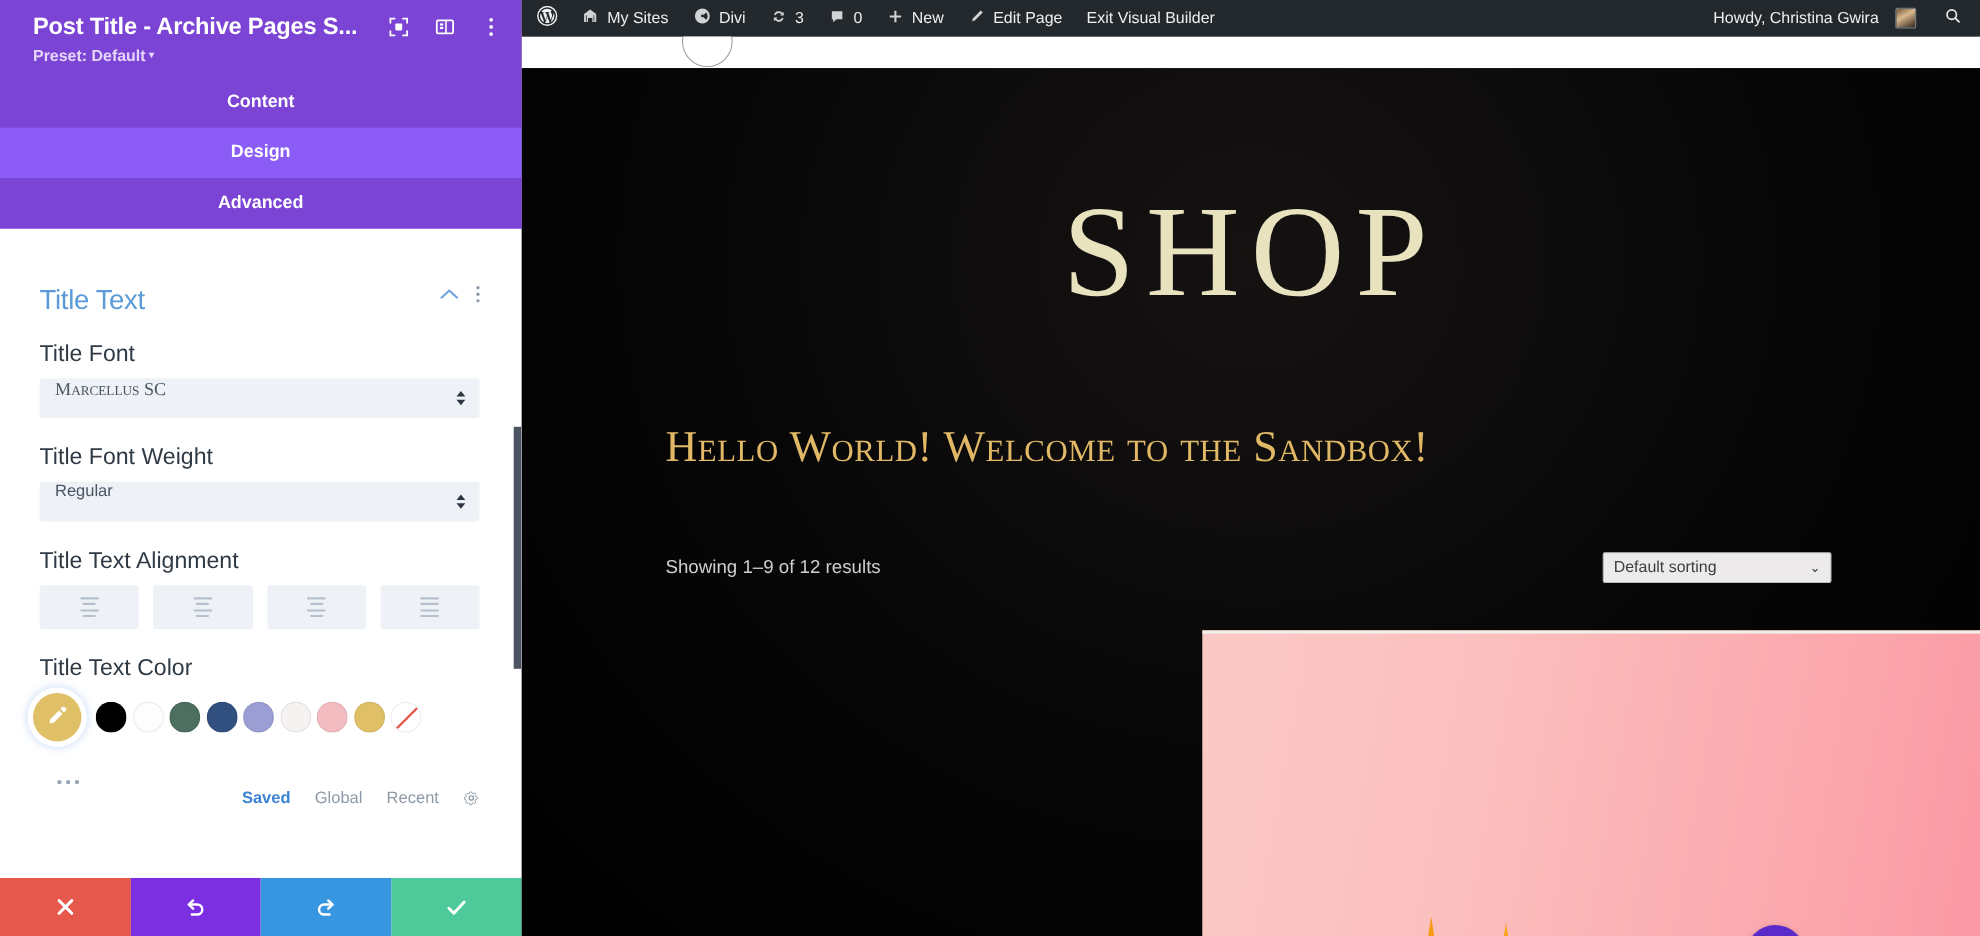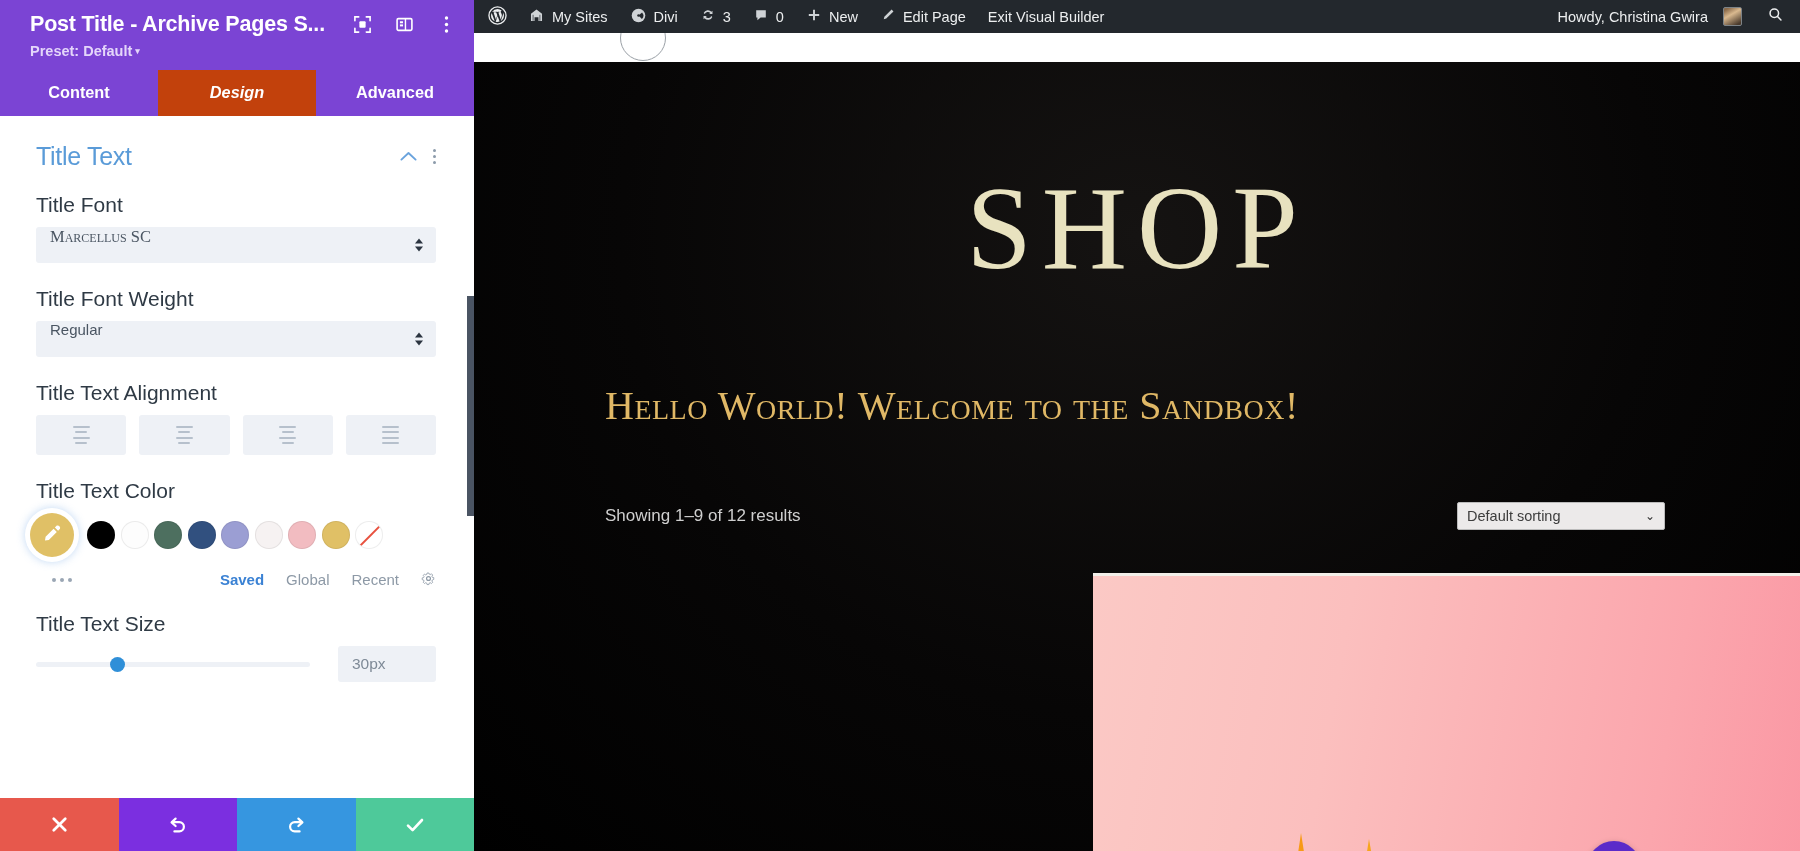--- a/index.html
+++ b/index.html
@@ -33,38 +33,39 @@
   }
   .head-icons { display: flex; align-items: center; margin-left: auto; gap: 22px; padding-left: 20px; }
   .hicon { width: 20px; height: 20px; display: flex; align-items: center; justify-content: center; cursor: pointer; }
   .hicon svg { display: block; }
   .preset-row {
     margin-top: 6px;
     color: #e4d6fa; font-size: 14.5px; font-weight: 700;
   }
   .preset-caret { font-size: 9px; margin-left: 3px; vertical-align: 2px; }
 
-  .tabs { display: flex; background: #7b44d4; }
+  .tabs { display: flex; background: #7b44d4; flex-direction: column; }
   .tab {
     flex: 1; text-align: center; padding: 13px 0 14px;
     color: #fff; font-size: 16.3px; font-weight: 700; cursor: pointer;
     background: #7b44d4;
   }
-  .tab.active { background: #c2410c; font-style: italic; }
+  .tab.active { background: #8b5cf6; }
 
   .panel-body {
     flex: 1; overflow: hidden; position: relative;
     background: #fff;
     padding: 0 0 0 0;
   }
   .panel-scroll { padding: 0 38px 0 36px; position: relative; }
 
   .section-head {
-    display: flex; align-items: center;
+    display: flex; align-items: flex-start;
     padding: 26px 0 22px;
+    margin-top: 25px;
   }
   .section-title { color: #5a9bd8; font-size: 25px; font-weight: 400; letter-spacing: -0.3px; }
   .section-actions { margin-left: auto; display: flex; align-items: center; gap: 16px; }
   .chev-up { color: #6aa3dd; font-size: 17px; cursor: pointer; line-height: 1; }
   .kebab-grey { display: flex; flex-direction: column; gap: 2.5px; cursor: pointer; }
   .kebab-grey i { width: 3.2px; height: 3.2px; background: #8c9bab; border-radius: 50%; display: block; }
 
   .field { margin-bottom: 24px; }
   .field-label {
     color: #2f3a45; font-size: 21px; font-weight: 400;
@@ -120,21 +121,21 @@
     position: relative; background: #fff; overflow: hidden;
   }
   .sw-none::after {
     content: ''; position: absolute; left: -4px; top: 12px;
     width: 38px; height: 2.4px; background: #e8513f;
     transform: rotate(-45deg); transform-origin: center;
   }
   .color-meta { display: flex; align-items: center; margin-top: 14px; }
   .dots3 { display: flex; gap: 4px; margin-left: 16px; }
   .dots3 i { width: 4px; height: 4px; border-radius: 50%; background: #9aa6b4; display: block; }
-  .meta-tabs { margin-left: auto; display: flex; align-items: flex-start; gap: 22px; }
+  .meta-tabs { margin-left: auto; display: flex; align-items: center; gap: 22px; margin-top: 29px; }
   .meta-tab { font-size: 15px; color: #8d99a6; cursor: pointer; }
   .meta-tab.active { color: #3b82d4; font-weight: 700; }
   .gear { width: 15px; height: 15px; cursor: pointer; }
 
   .slider-field { display: flex; align-items: center; gap: 0; }
   .slider-wrap { flex: 1; position: relative; height: 20px; display: flex; align-items: center; margin-right: 28px; }
   .slider-track { width: 100%; height: 5px; background: #eef1f6; border-radius: 3px; }
   .slider-knob {
     position: absolute; width: 15px; height: 15px; border-radius: 50%;
     background: #2f8fd8; left: 27%; cursor: grab;
@@ -534,32 +535,20 @@
               <span class="gear">
                 <svg width="15" height="15" viewBox="0 0 20 20">
                     <path d="M10 6.6A3.4 3.4 0 1 0 10 13.4 3.4 3.4 0 0 0 10 6.6zm0 5.2a1.8 1.8 0 1 1 0-3.6 1.8 1.8 0 0 1 0 3.6z" fill="#8d99a6"></path>
                     <path d="M17 11.2v-2.4l-1.9-.4a5.4 5.4 0 0 0-.6-1.4l1.1-1.6-1.7-1.7-1.6 1.1a5.4 5.4 0 0 0-1.4-.6L10.5 2.7h-2.4l-.4 1.9a5.4 5.4 0 0 0-1.4.6L4.7 4.1 3 5.8l1.1 1.6a5.4 5.4 0 0 0-.6 1.4L1.6 9.2v2.4l1.9.4c.14.5.34.96.6 1.4l-1.1 1.6 1.7 1.7 1.6-1.1c.44.26.9.46 1.4.6l.4 1.9h2.4l.4-1.9c.5-.14.96-.34 1.4-.6l1.6 1.1 1.7-1.7-1.1-1.6c.26-.44.46-.9.6-1.4z" fill="none" stroke="#8d99a6" stroke-width="1.1"></path>
                   </svg>
               </span>
             </div>
           </div>
         </div>
 
-        <div class="field">
-          <label class="field-label">Title Text Size</label>
-          <div class="slider-field">
-            <div class="slider-wrap">
-              <div class="slider-track"></div>
-              <div class="slider-knob"></div>
-            </div>
-            <div class="num-box">
-              <span>30px</span>
-            </div>
-          </div>
-        </div>
 
       </div>
       <div class="panel-scrollbar"></div>
     </div>
 
     <div class="actionbar">
       <div class="act act-close">
         <span>
           <svg width="21" height="21" viewBox="0 0 20 20">
               <path d="M4.5 4.5l11 11M15.5 4.5l-11 11" stroke="#fff" stroke-width="2.6" stroke-linecap="round"></path>

